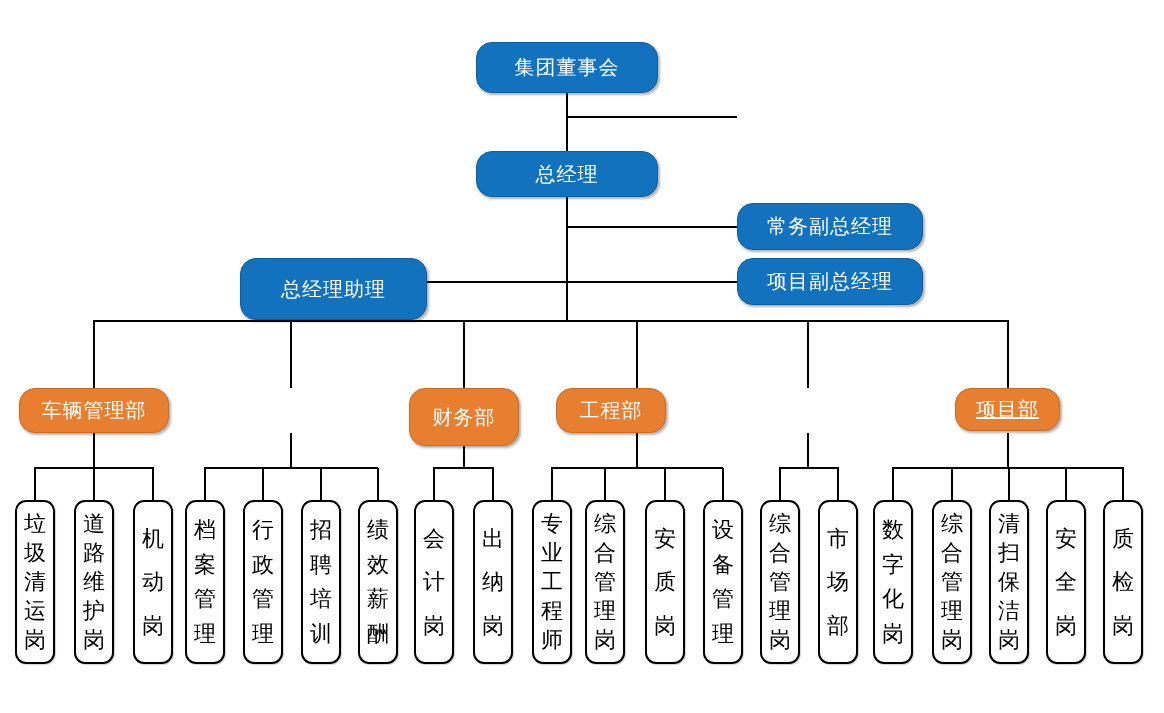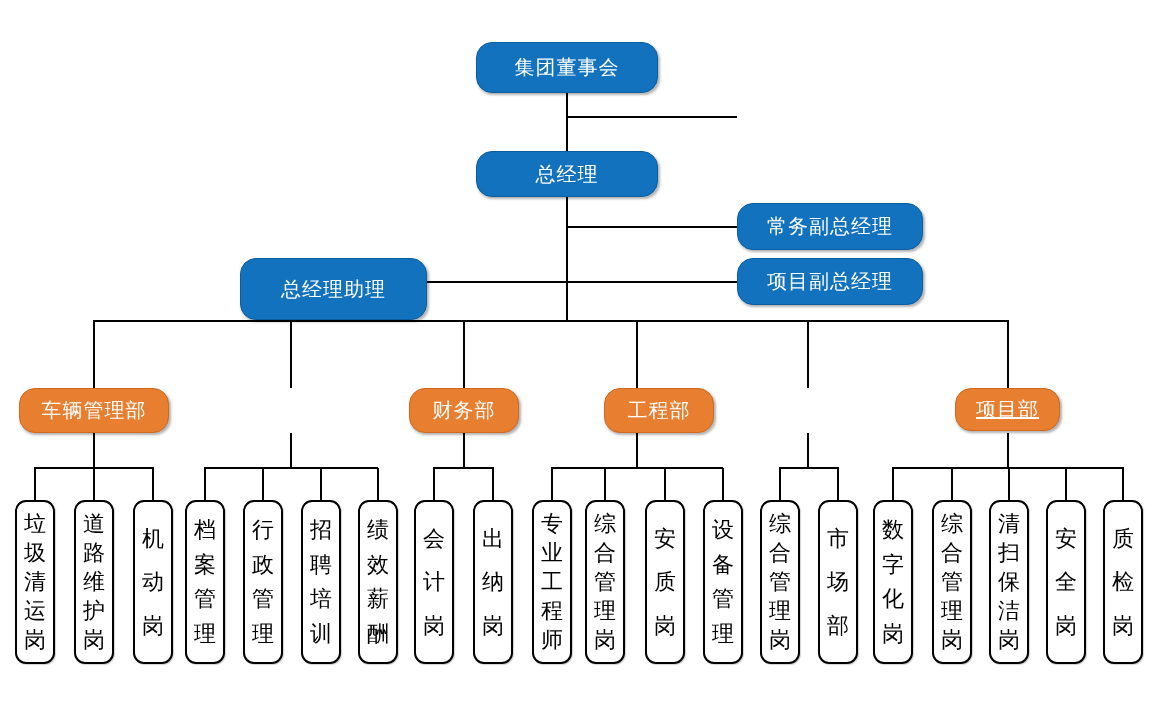--- a/index.html
+++ b/index.html
@@ -123,24 +123,24 @@
   <div class="node blue" style="left:240px;top:258px;width:187px;height:62px;">
     <span>总经理助理</span>
   </div>
   <div class="node blue" style="left:737px;top:258px;width:186px;height:47px;">
     <span>项目副总经理</span>
   </div>
 
   <div class="node orange" style="left:19px;top:388px;width:150px;height:45px;">
     <span>车辆管理部</span>
   </div>
-  <div class="node orange" style="left:409px;top:388px;width:110px;height:45px;">
+  <div class="node orange" style="left:409px;top:388px;width:110px;height:58px;">
     <span>财务部</span>
   </div>
-  <div class="node orange" style="left:604px;top:388px;width:110px;height:45px;">
+  <div class="node orange" style="left:556px;top:388px;width:110px;height:45px;">
     <span>工程部</span>
   </div>
   <div class="node orange" style="left:955px;top:388px;width:105px;height:43px;text-decoration:underline;">
     <span>项目部</span>
   </div>
 
   <div class="post" style="left:15px;top:500px;">
     <span class="vtext">
         <span>垃</span>
         <span>圾</span>

